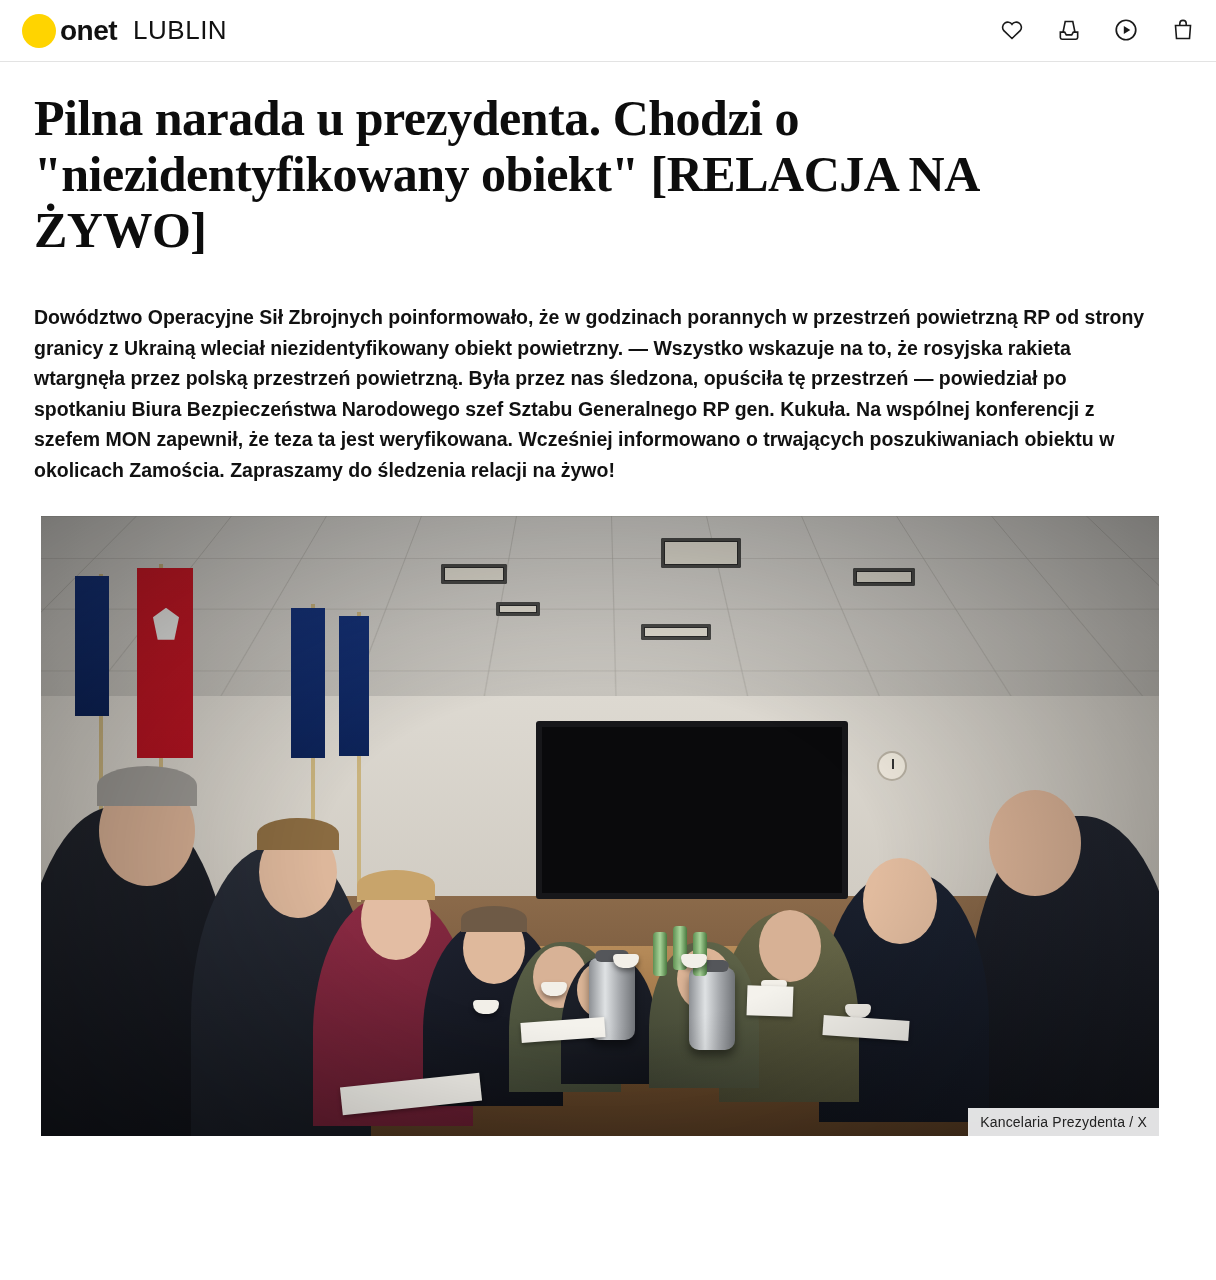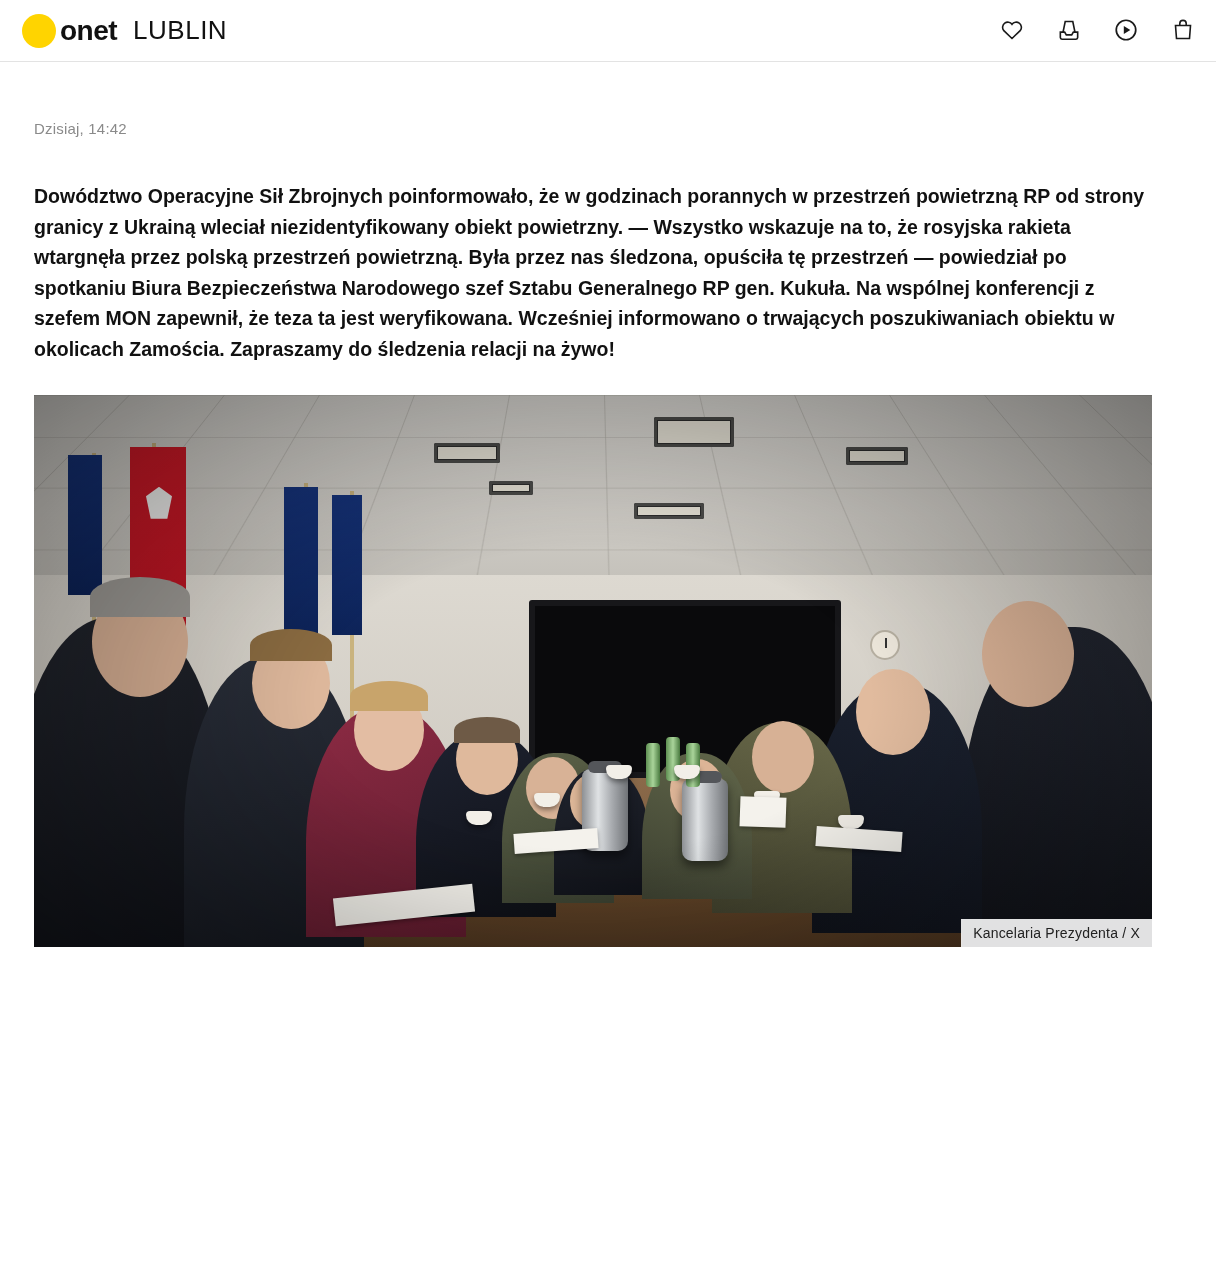--- a/index.html
+++ b/index.html
@@ -126,23 +126,24 @@
     line-height: 1.57;
     font-weight: 700;
     color: #111;
     max-width: 1120px;
   }
 
   .figure {
     margin-top: 30px;
     position: relative;
     width: 1118px;
-    height: 552px;
+    height: 620px;
     overflow: hidden;
     background: #f9a8d4;
+    margin-left: 7px;
   }
   .credit {
     position: absolute;
     right: 0;
     bottom: 0;
     background: rgba(255,255,255,0.88);
     color: #222;
     font-size: 14px;
     padding: 6px 12px;
     letter-spacing: 0.2px;
@@ -263,22 +264,22 @@
       <svg width="24" height="26" viewBox="0 0 24 24">
         <path d="M4.5 7.5h15l-1 13h-13z" fill="none" stroke="#1a1a1a" stroke-width="1.6"></path>
         <path d="M8.8 7.5V5.6a3.2 3.2 0 0 1 6.4 0v1.9" fill="none" stroke="#1a1a1a" stroke-width="1.6"></path>
       </svg>
     </span>
   </div>
 </div>
 
 <div class="article">
 
-
-  <div class="timestamp">Dzisiaj, 14:42</div>
+  <h1 class="title">Pilna narada u prezydenta. Chodzi o "niezidentyfikowany obiekt" [RELACJA NA ŻYWO]</h1>
+
 
   <p class="lead">Dowództwo Operacyjne Sił Zbrojnych poinformowało, że w godzinach porannych w przestrzeń powietrzną RP od strony granicy z Ukrainą wleciał niezidentyfikowany obiekt powietrzny. — Wszystko wskazuje na to, że rosyjska rakieta wtargnęła przez polską przestrzeń powietrzną. Była przez nas śledzona, opuściła tę przestrzeń — powiedział po spotkaniu Biura Bezpieczeństwa Narodowego szef Sztabu Generalnego RP gen. Kukuła. Na wspólnej konferencji z szefem MON zapewnił, że teza ta jest weryfikowana. Wcześniej informowano o trwających poszukiwaniach obiektu w okolicach Zamościa. Zapraszamy do śledzenia relacji na żywo!</p>
 
   <div class="figure">
 
     <div class="scene">
       <div class="ceiling"></div>
       <div class="ceil-grid"></div>
 
       <div class="lightbar" style="left:620px; top:22px; width:80px; height:30px;">

